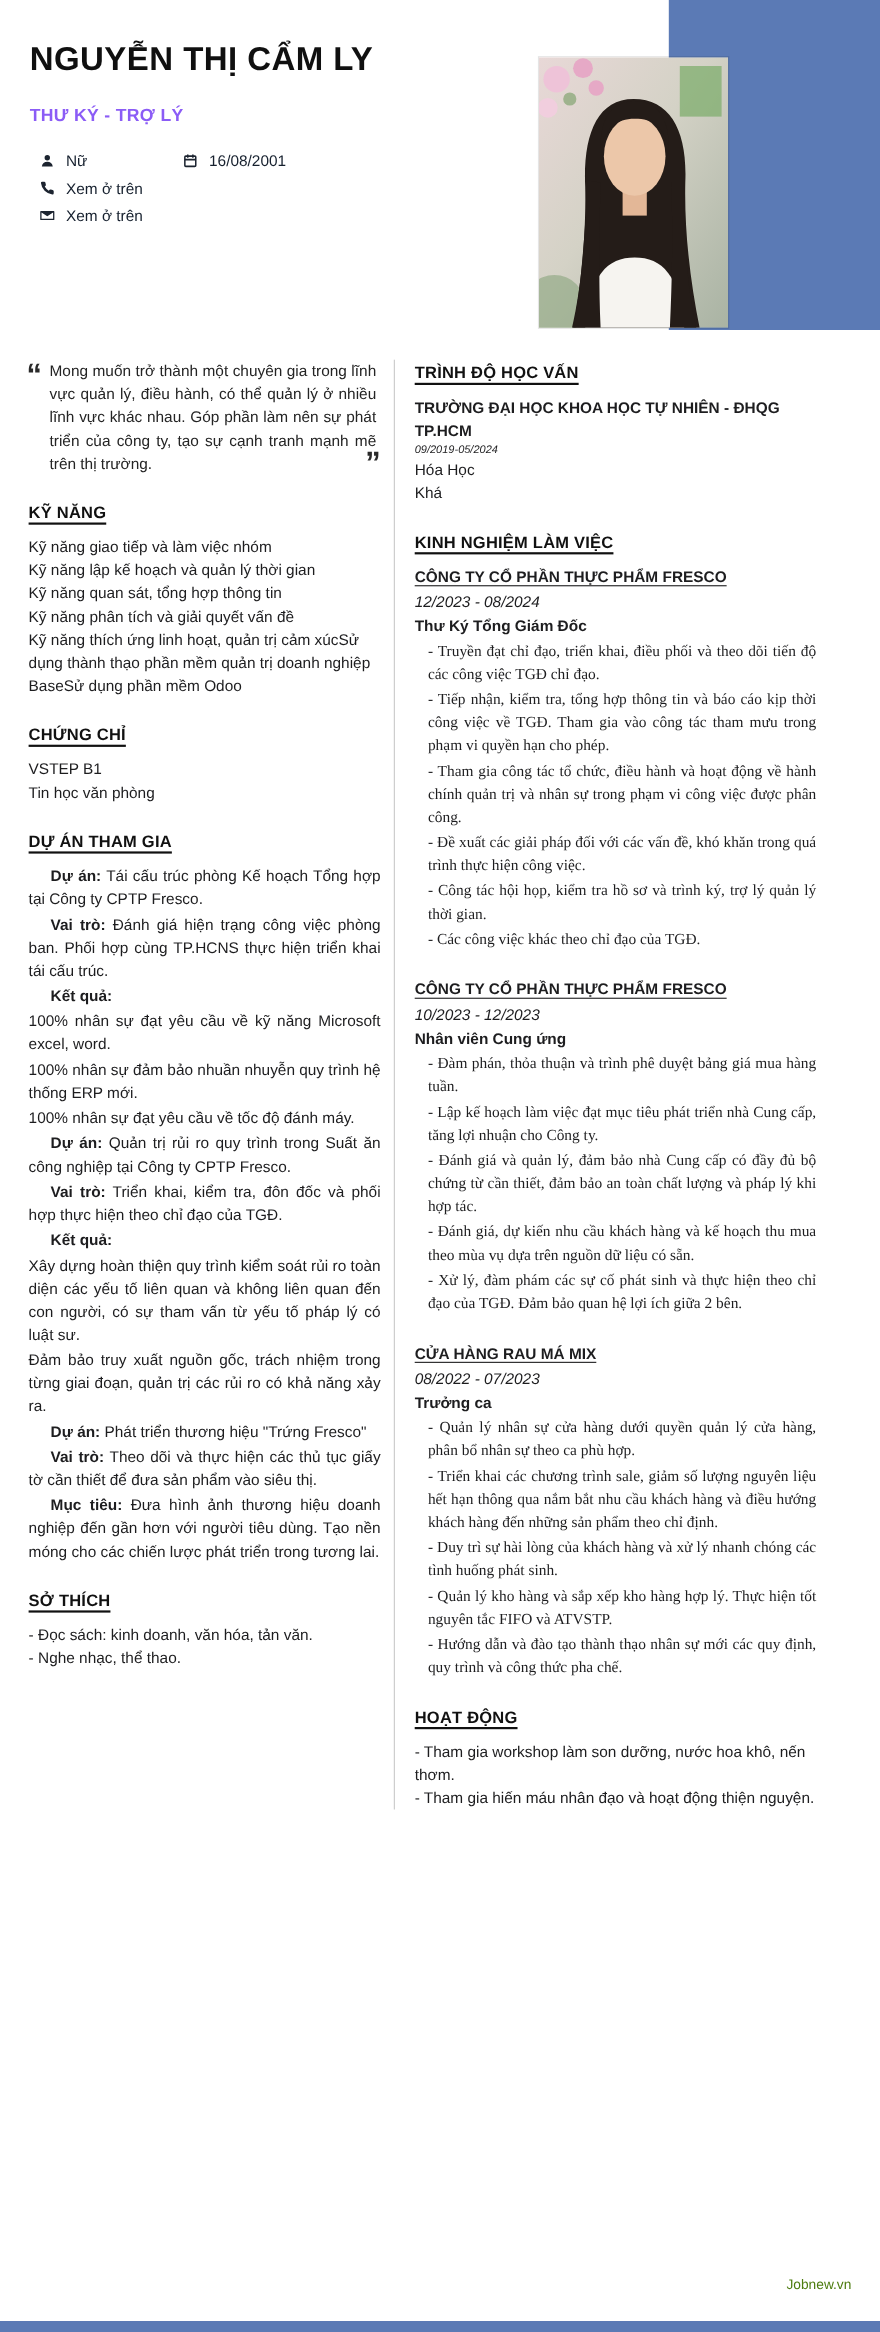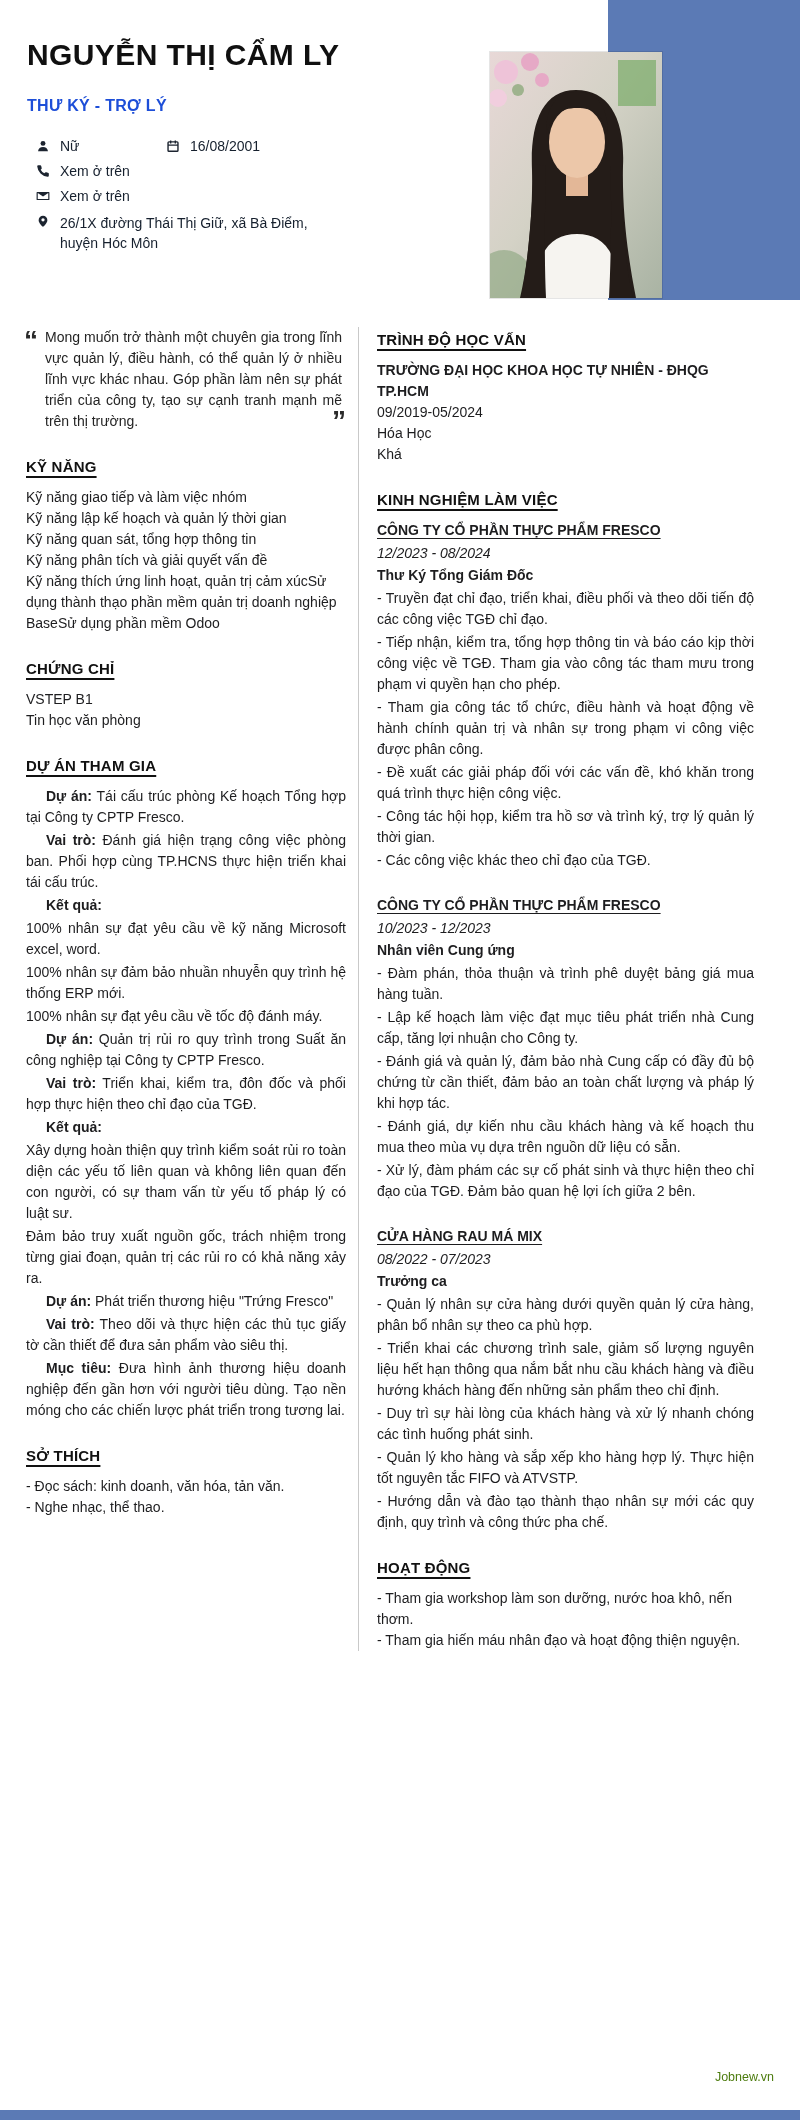--- a/index.html
+++ b/index.html
@@ -4,21 +4,21 @@
 <style>
   html,body{margin:0;padding:0;background:#e9e9e9;}
   .page{position:relative;width:800px;height:2120px;background:#ffffff;margin:0 auto;
         font-family:"Liberation Sans","DejaVu Sans",sans-serif;color:#1d1d1f;overflow:hidden;}
 
   
   .corner-block{position:absolute;top:0;right:0;width:192px;height:300px;background:#5b7ab5;}
   .photo{position:absolute;top:52px;left:490px;width:172px;height:246px;box-shadow:0 0 0 1px rgba(0,0,0,.10);}
   .photo svg{display:block;width:100%;height:100%;}
   .name{position:absolute;left:27px;top:38px;margin:0;font-size:30px;font-weight:700;letter-spacing:.4px;color:#101010;text-align:center;}
-  .job-title{position:absolute;left:27px;top:97px;font-size:16px;font-weight:700;color:#1d4ed8;letter-spacing:.3px;}
+  .job-title{position:absolute;left:27px;top:97px;font-size:16px;font-weight:700;color:#8b5cf6;letter-spacing:.3px;}
   .info{position:absolute;left:36px;top:138px;width:440px;font-size:14px;color:#16202e;}
   .info-row{display:flex;margin-bottom:9px;align-items:flex-start;}
   .info-cell{display:flex;align-items:flex-start;gap:10px;}
   .info-cell.w1{width:130px;}
   .ic{display:inline-flex;width:14px;height:14px;flex:0 0 14px;margin-top:1px;}
   .ic svg{width:14px;height:14px;}
   .addr-txt{max-width:285px;display:inline-block;line-height:1.45;}
 
   
   .main{position:absolute;top:327px;left:26px;width:752px;display:flex;align-items:stretch;}
@@ -36,29 +36,29 @@
   .q-open{position:absolute;left:-2px;top:-7px;font-size:28px;font-weight:700;color:#2a2a2a;}
   .q-text{position:relative;}
   .q-close{position:absolute;right:-4px;bottom:-10px;font-size:28px;font-weight:700;color:#2a2a2a;}
 
   .line{font-size:14px;line-height:1.5;}
   .cert-list{}
   .entry{margin:0 0 2px;font-size:14px;line-height:1.5;text-align:justify;}
   .lbl{font-weight:700;padding-left:20px;}
 
   .edu-school{font-weight:700;font-size:14px;line-height:1.5;}
-  .edu-period{font-size:14px;line-height:1.5;}
+  .edu-period{font-style:italic;font-size:10px;line-height:1.5;}
 
   .job{margin-bottom:24px;}
   .job:last-child{margin-bottom:0;}
   .job-company{font-weight:700;font-size:14px;line-height:1.5;margin-bottom:2px;
                text-decoration:underline;text-underline-offset:3px;}
   .job-period{font-style:italic;font-size:14px;line-height:1.5;margin-bottom:1px;}
   .job-position{font-weight:700;font-size:14px;line-height:1.5;margin-bottom:2px;}
-  .bullet{margin:0 0 2px;font-size:14px;line-height:1.5;text-align:justify;}
+  .bullet{margin:0 12px 2px;font-size:14px;line-height:1.5;text-align:justify;font-family:Liberation Serif, serif;}
 
   
   .footer-brand{position:absolute;right:26px;bottom:36px;font-size:12.5px;font-weight:400;color:#4d7c0f;}
   .footer-bar{position:absolute;left:0;right:0;bottom:0;height:10px;background:#5b7ab5;}
 </style>
 </head>
 <body>
 
 <div class="page">
 
@@ -126,31 +126,20 @@
       </div>
     </div>
     <div class="info-row">
       <div class="info-cell">
         <span class="ic">
           <svg viewBox="0 0 24 24" fill="#1c2430">
               <path d="M2 5h20a1 1 0 0 1 1 1v12a1 1 0 0 1-1 1H2a1 1 0 0 1-1-1V6a1 1 0 0 1 1-1zm10 8L3 7v10h18V7z"></path>
             </svg>
         </span>
         <span>Xem ở trên</span>
-      </div>
-    </div>
-    <div class="info-row">
-      <div class="info-cell">
-        <span class="ic">
-          <svg viewBox="0 0 24 24" fill="#1c2430">
-              <path d="M12 22s-7.5-6.2-7.5-11.5a7.5 7.5 0 0 1 15 0C19.5 15.8 12 22 12 22z"></path>
-              <circle cx="12" cy="10" r="2.8" fill="#ffffff"></circle>
-            </svg>
-        </span>
-        <span class="addr-txt">26/1X đường Thái Thị Giữ, xã Bà Điểm, huyện Hóc Môn</span>
       </div>
     </div>
   </div>
 
   <div class="main">
 
     <div class="col-left">
 
       <div class="quote">
         <span class="q-open">“</span>

